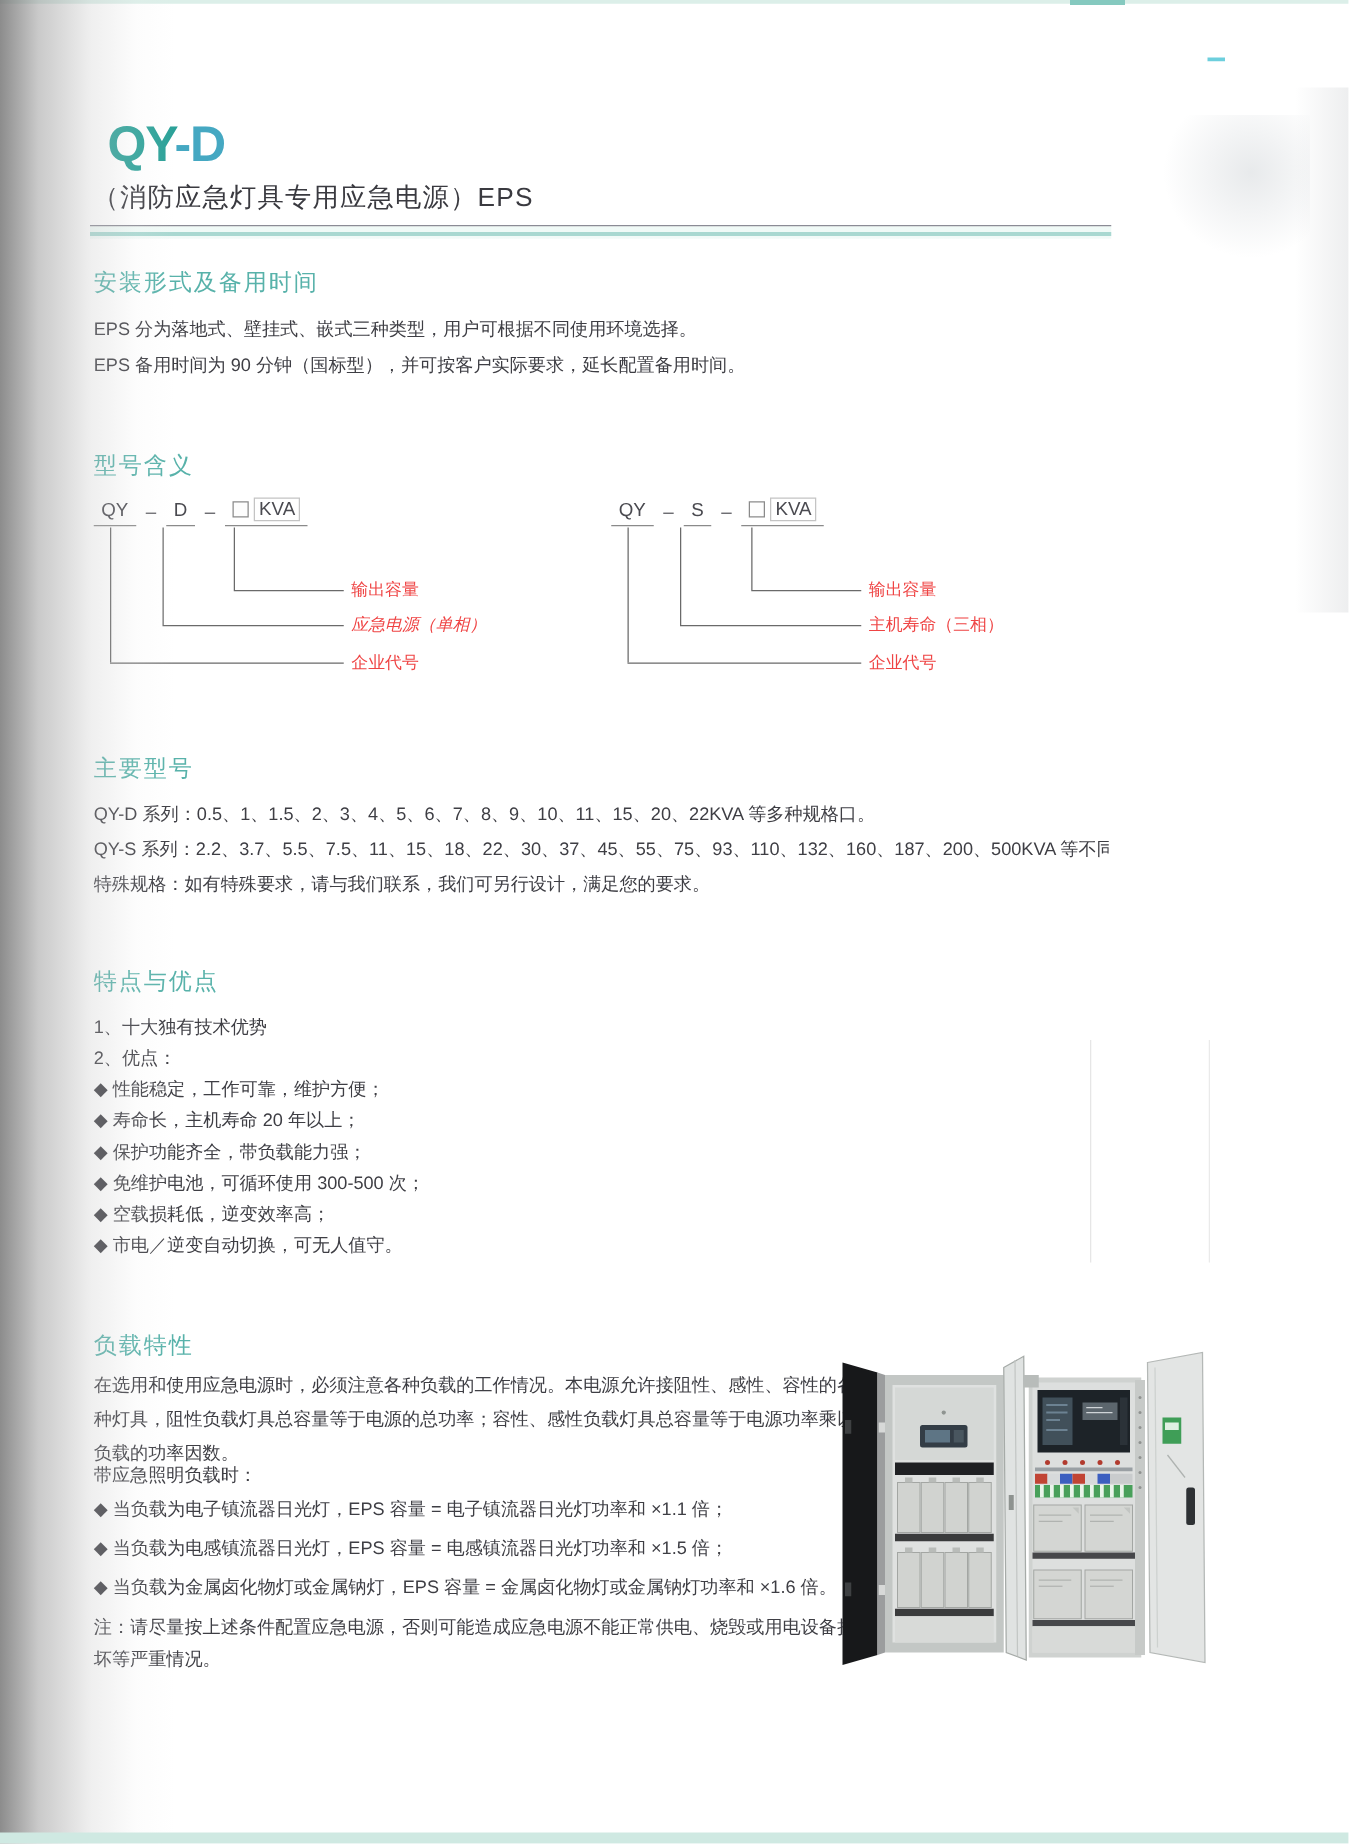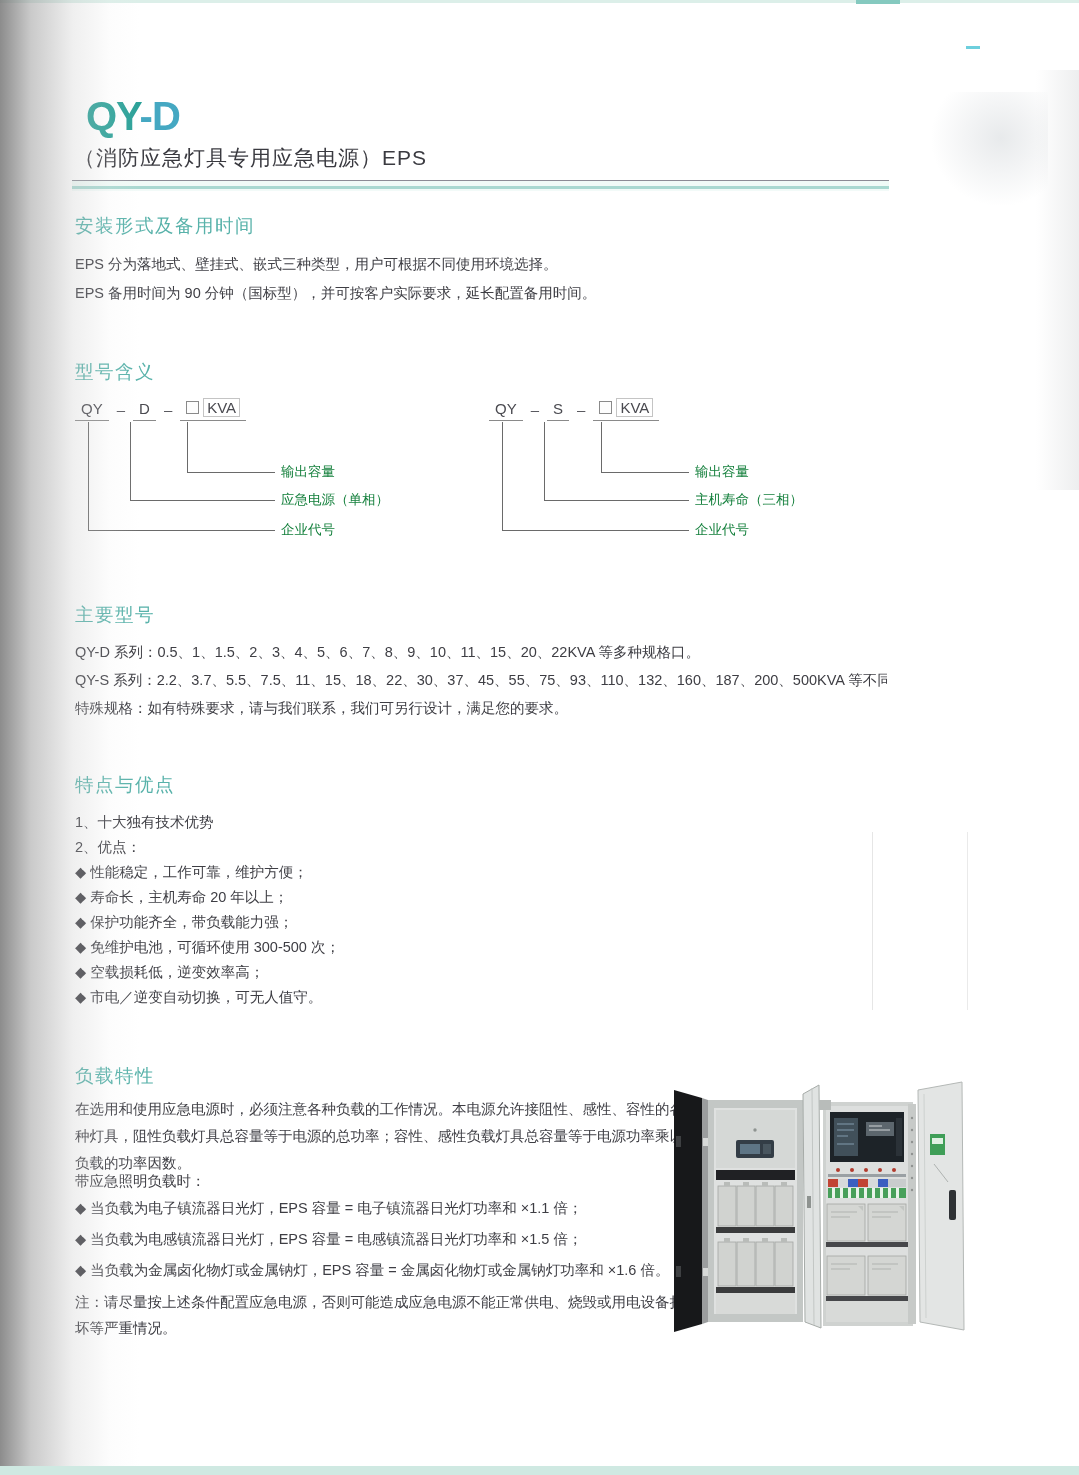--- a/index.html
+++ b/index.html
@@ -41,21 +41,21 @@
 
   
   .diagram{position:absolute;width:420px;height:152px;}
   .model-row{position:absolute;left:0;top:0;display:flex;align-items:flex-end;font-size:15px;color:#4a4a50;}
   .mgroup{border-bottom:1px solid #8a8a8a;padding:0 6px 3px;display:flex;align-items:center;}
   .mdash{padding:0 8px 3px;color:#5a5a60;}
   .box-sq{display:inline-block;width:11px;height:11px;border:1px solid #8a8a8a;margin-right:4px;background:#fdfdfd;}
   .kva{border:1px solid #c4c4c4;padding:0 3px;}
   .vline{position:absolute;width:0;border-left:1px solid #6a6a6a;}
   .hline{position:absolute;height:0;border-top:1px solid #6a6a6a;}
-  .dlabel{position:absolute;font-size:13.5px;color:#15803d;white-space:nowrap;}
+  .dlabel{position:absolute;font-size:13.5px;color:#ef4444;white-space:nowrap;}
 </style>
 </head>
 <body>
 
 <div class="page">
 
   <div class="abs top-line"></div>
   <div class="abs top-dash"></div>
   <div class="abs cyan-dash"></div>
   <div class="abs artifact1"></div>
@@ -85,21 +85,21 @@
       <span class="mgroup">
           <span class="box-sq"></span>
           <span class="kva">KVA</span>
         </span>
     </div>
     <div class="vline" style="left:13px;top:24px;height:108px;"></div>
     <div class="hline" style="left:13px;top:132px;width:187px;"></div>
     <div class="dlabel" style="left:206px;top:123px;">企业代号</div>
     <div class="vline" style="left:55px;top:24px;height:78px;"></div>
     <div class="hline" style="left:55px;top:102px;width:145px;"></div>
-    <div class="dlabel" style="left:206px;top:93px;">应急电源（单相）</div>
+    <div class="dlabel" style="left:206px;top:93px;font-style:italic;">应急电源（单相）</div>
     <div class="vline" style="left:112px;top:24px;height:50px;"></div>
     <div class="hline" style="left:112px;top:74px;width:88px;"></div>
     <div class="dlabel" style="left:206px;top:65px;">输出容量</div>
   </div>
 
   <div class="diagram" style="left:489px;top:398px;">
     <div class="model-row">
       <span class="mgroup">QY</span>
       <span class="mdash">–</span>
       <span class="mgroup">S</span>

